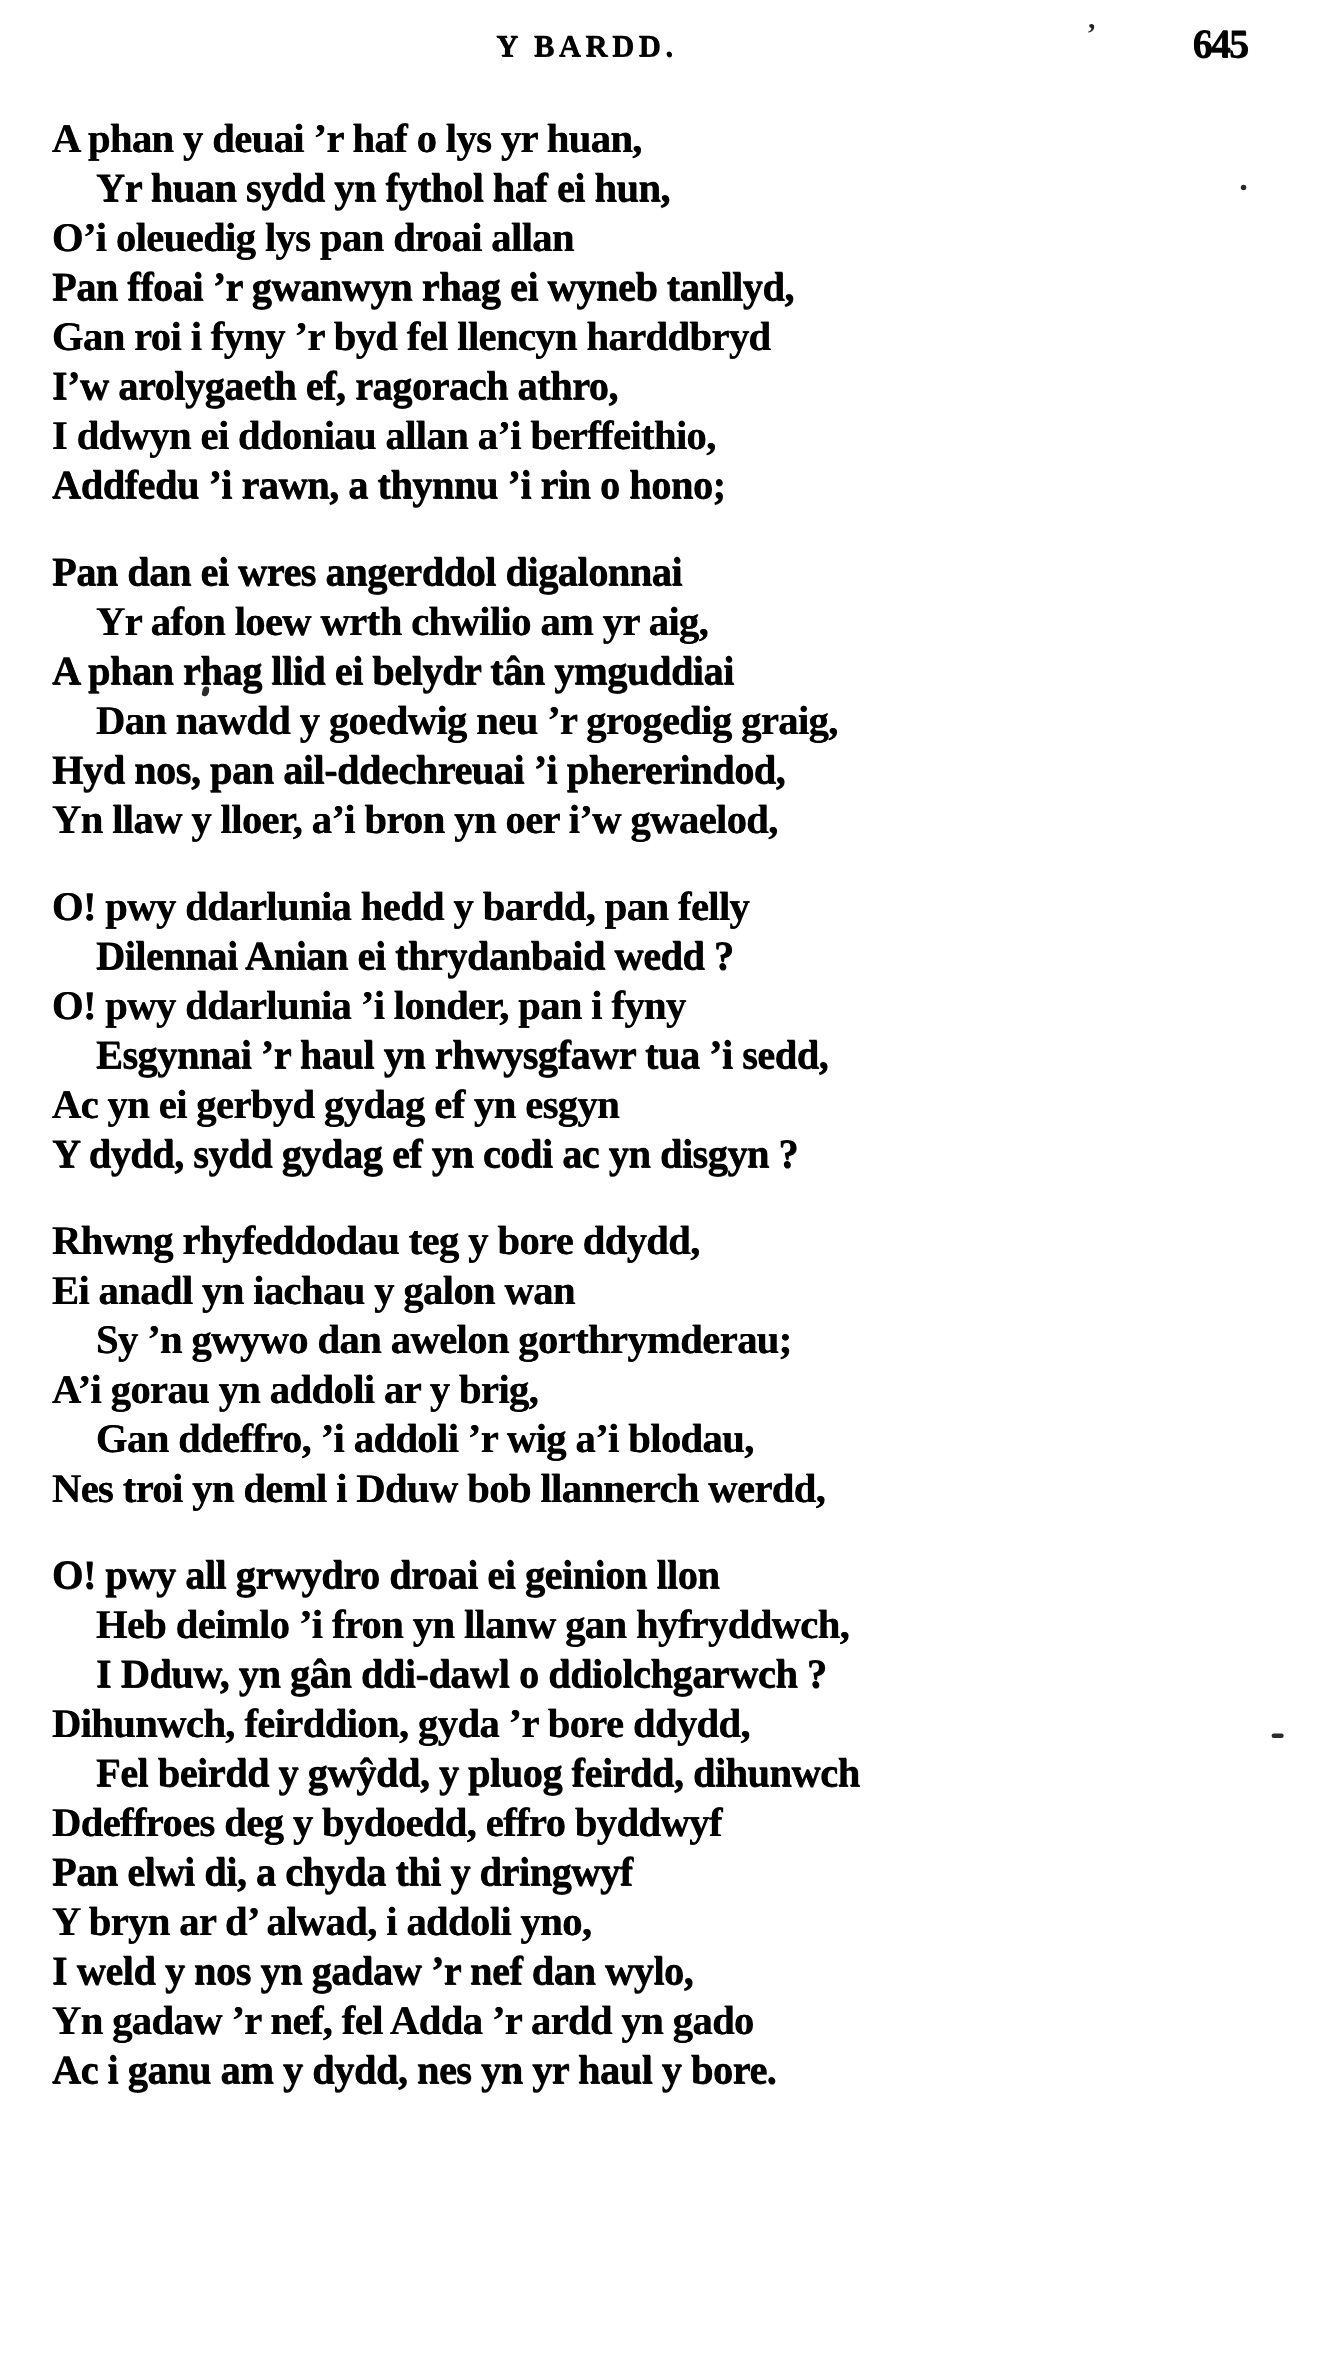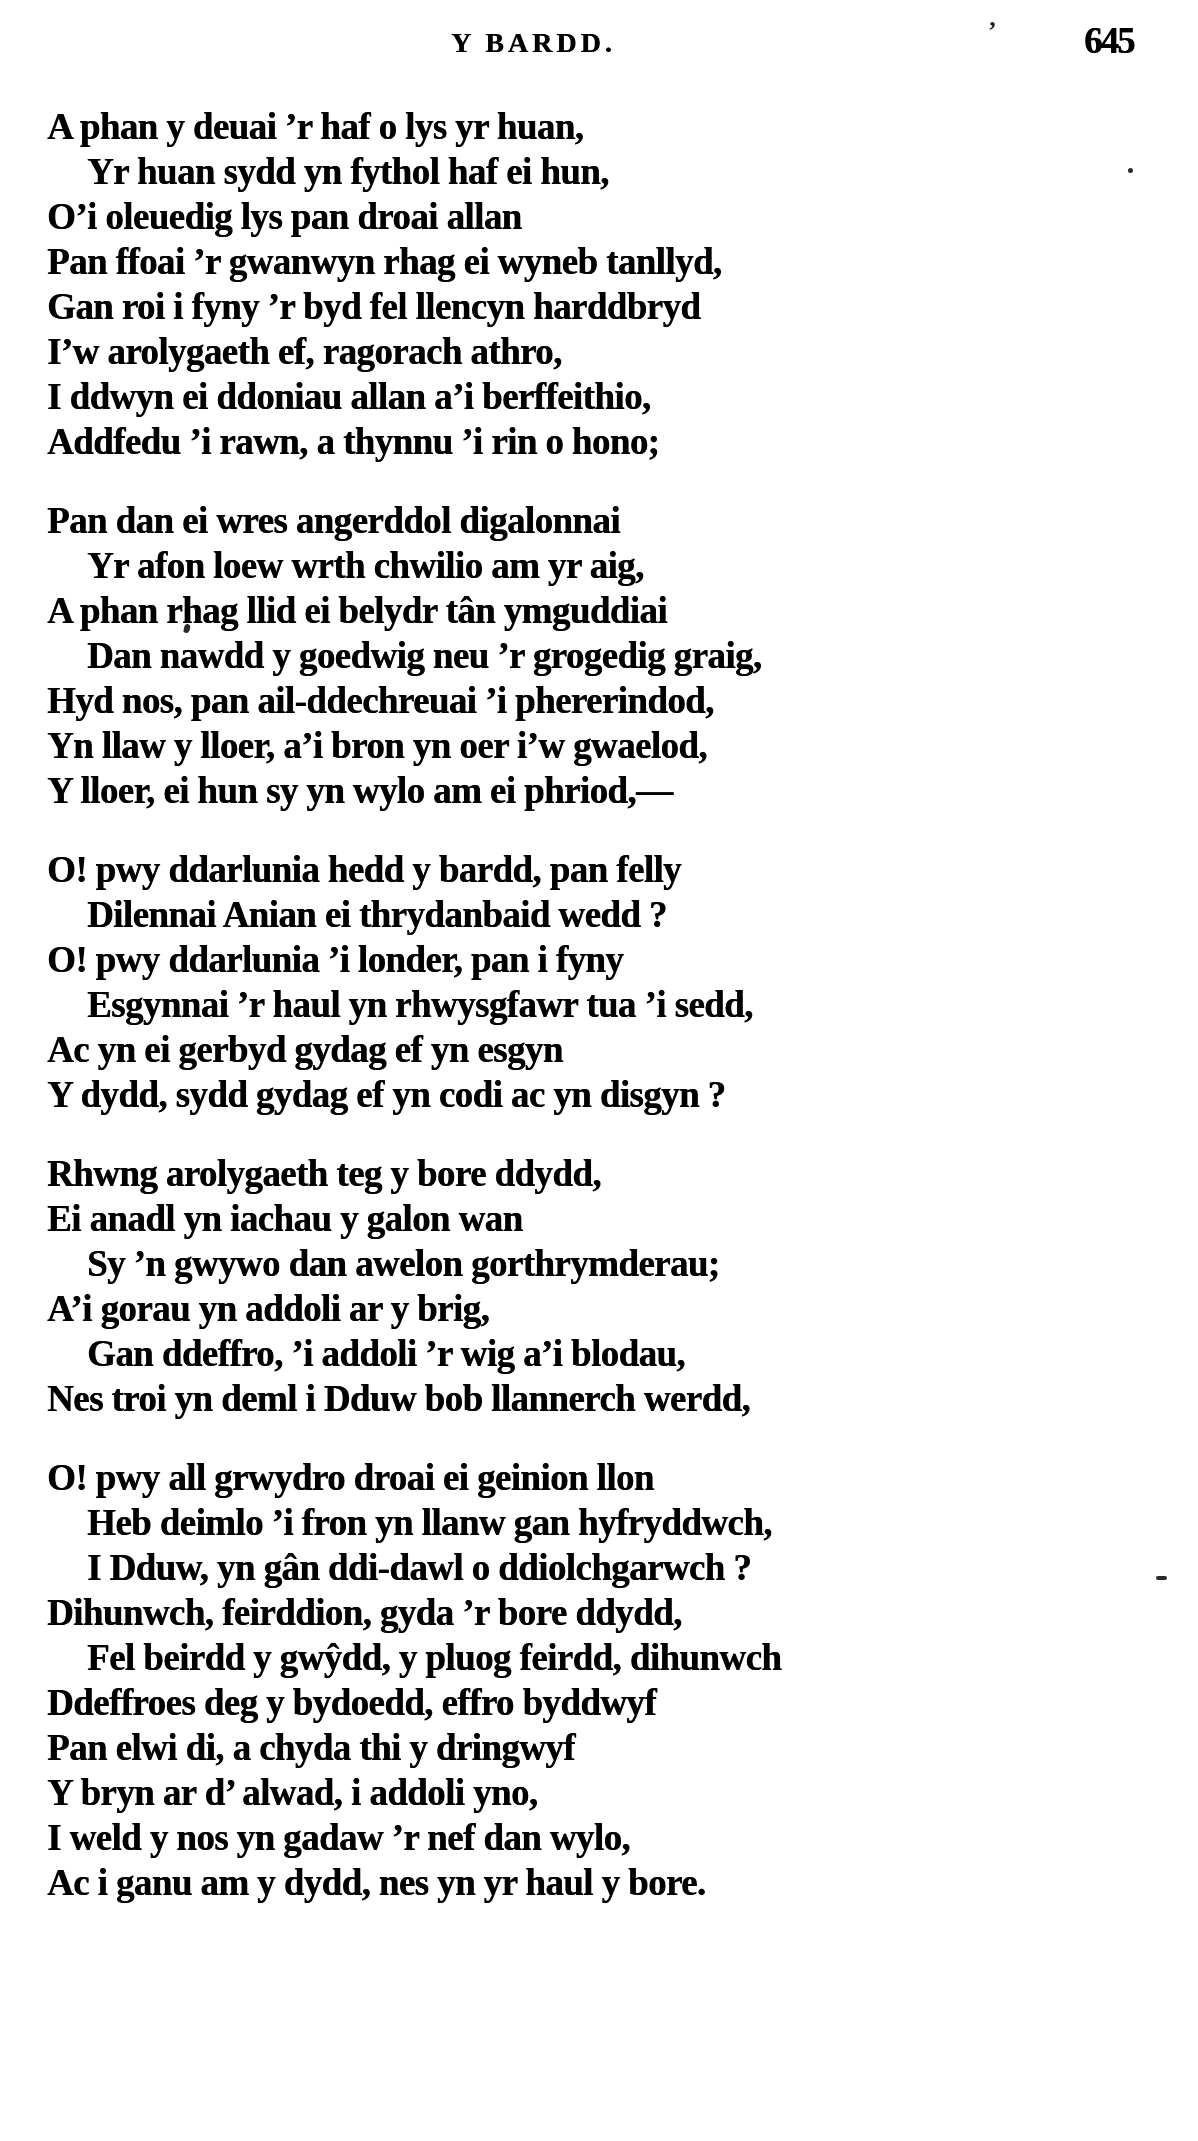--- a/index.html
+++ b/index.html
@@ -94,48 +94,48 @@
         <div class="line">I ddwyn ei ddoniau allan a’i berffeithio,</div>
         <div class="line">Addfedu ’i rawn, a thynnu ’i rin o hono;</div>
       </div>
       <div class="stanza">
         <div class="line">Pan dan ei wres angerddol digalonnai</div>
         <div class="line indent">Yr afon loew wrth chwilio am yr aig,</div>
         <div class="line">A phan rhag llid ei belydr tân ymguddiai</div>
         <div class="line indent">Dan nawdd y goedwig neu ’r grogedig graig,</div>
         <div class="line">Hyd nos, pan ail-ddechreuai ’i phererindod,</div>
         <div class="line">Yn llaw y lloer, a’i bron yn oer i’w gwaelod,</div>
-        <div class="line">Y lloer, ei hun sy yn wylo am ei phriod,—</div>
       </div>
       <div class="stanza">
         <div class="line">O! pwy ddarlunia hedd y bardd, pan felly</div>
         <div class="line indent">Dilennai Anian ei thrydanbaid wedd ?</div>
         <div class="line">O! pwy ddarlunia ’i londer, pan i fyny</div>
         <div class="line indent">Esgynnai ’r haul yn rhwysgfawr tua ’i sedd,</div>
         <div class="line">Ac yn ei gerbyd gydag ef yn esgyn</div>
         <div class="line">Y dydd, sydd gydag ef yn codi ac yn disgyn ?</div>
       </div>
       <div class="stanza">
-        <div class="line">Rhwng arolygaeth teg y bore ddydd,</div>
+        <div class="line">Rhwng rhyfeddodau teg y bore ddydd,</div>
         <div class="line">Ei anadl yn iachau y galon wan</div>
         <div class="line indent">Sy ’n gwywo dan awelon gorthrymderau;</div>
         <div class="line">A’i gorau yn addoli ar y brig,</div>
         <div class="line indent">Gan ddeffro, ’i addoli ’r wig a’i blodau,</div>
         <div class="line">Nes troi yn deml i Dduw bob llannerch werdd,</div>
       </div>
       <div class="stanza">
         <div class="line">O! pwy all grwydro droai ei geinion llon</div>
         <div class="line indent">Heb deimlo ’i fron yn llanw gan hyfryddwch,</div>
         <div class="line indent">I Dduw, yn gân ddi-dawl o ddiolchgarwch ?</div>
         <div class="line">Dihunwch, feirddion, gyda ’r bore ddydd,</div>
         <div class="line indent">Fel beirdd y gwŷdd, y pluog feirdd, dihunwch</div>
         <div class="line">Ddeffroes deg y bydoedd, effro byddwyf</div>
         <div class="line">Pan elwi di, a chyda thi y dringwyf</div>
         <div class="line">Y bryn ar d’ alwad, i addoli yno,</div>
         <div class="line">I weld y nos yn gadaw ’r nef dan wylo,</div>
+        <div class="line">Yn gadaw ’r nef, fel Adda ’r ardd yn gado</div>
         <div class="line">Ac i ganu am y dydd, nes yn yr haul y bore.</div>
       </div>
     </main>
 
   <div class="speck speck-dot-1"></div>
   <div class="speck speck-comma-1"></div>
   <div class="speck speck-dash-1"></div>
 
 </div>
 

